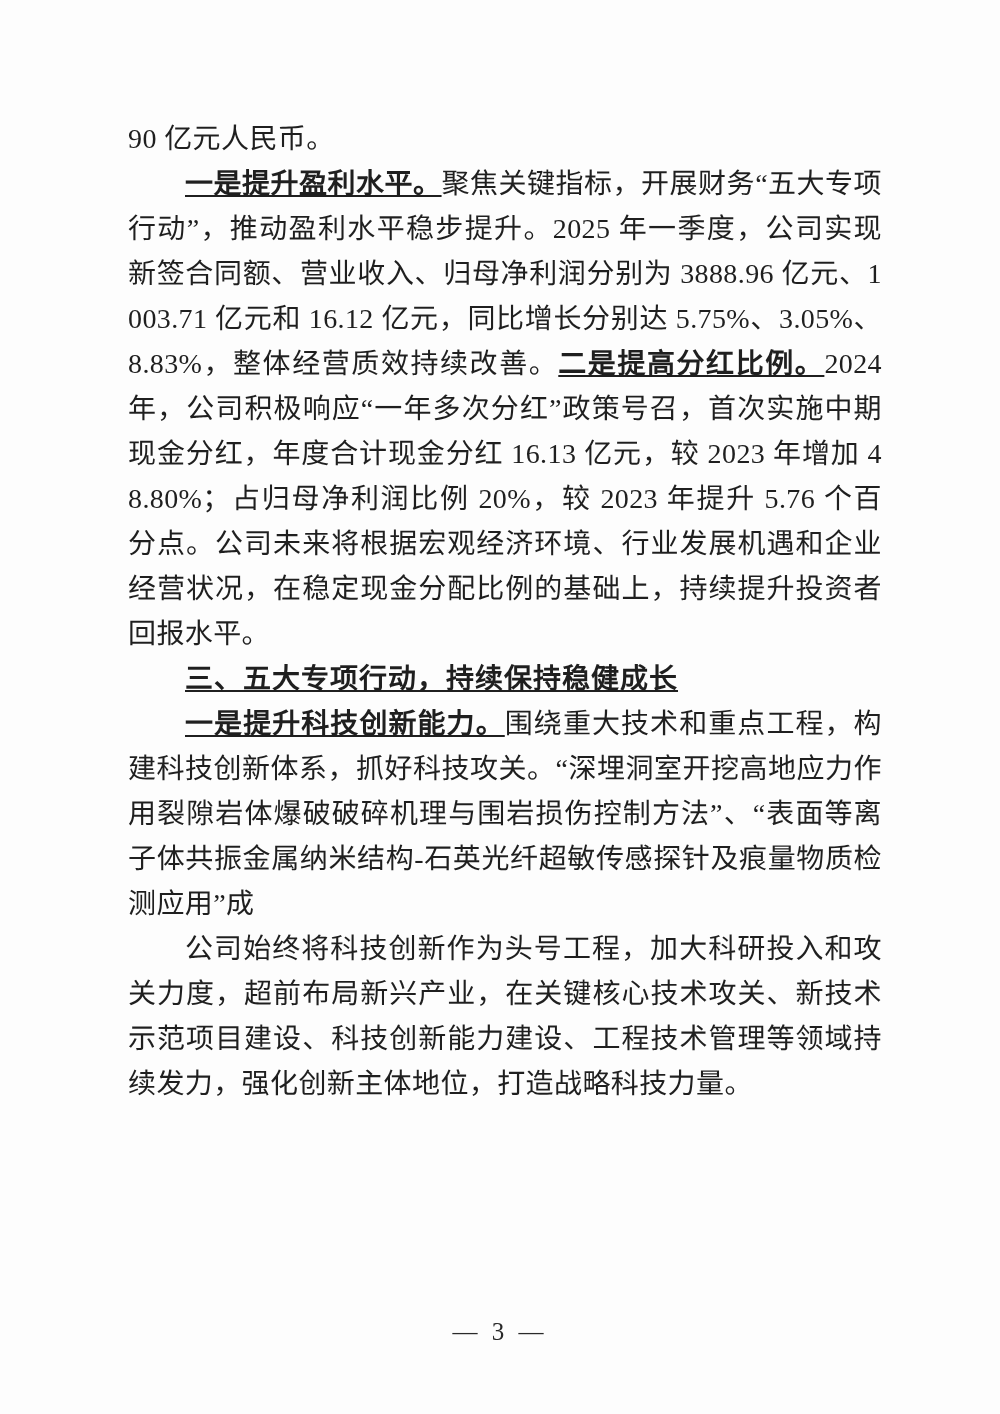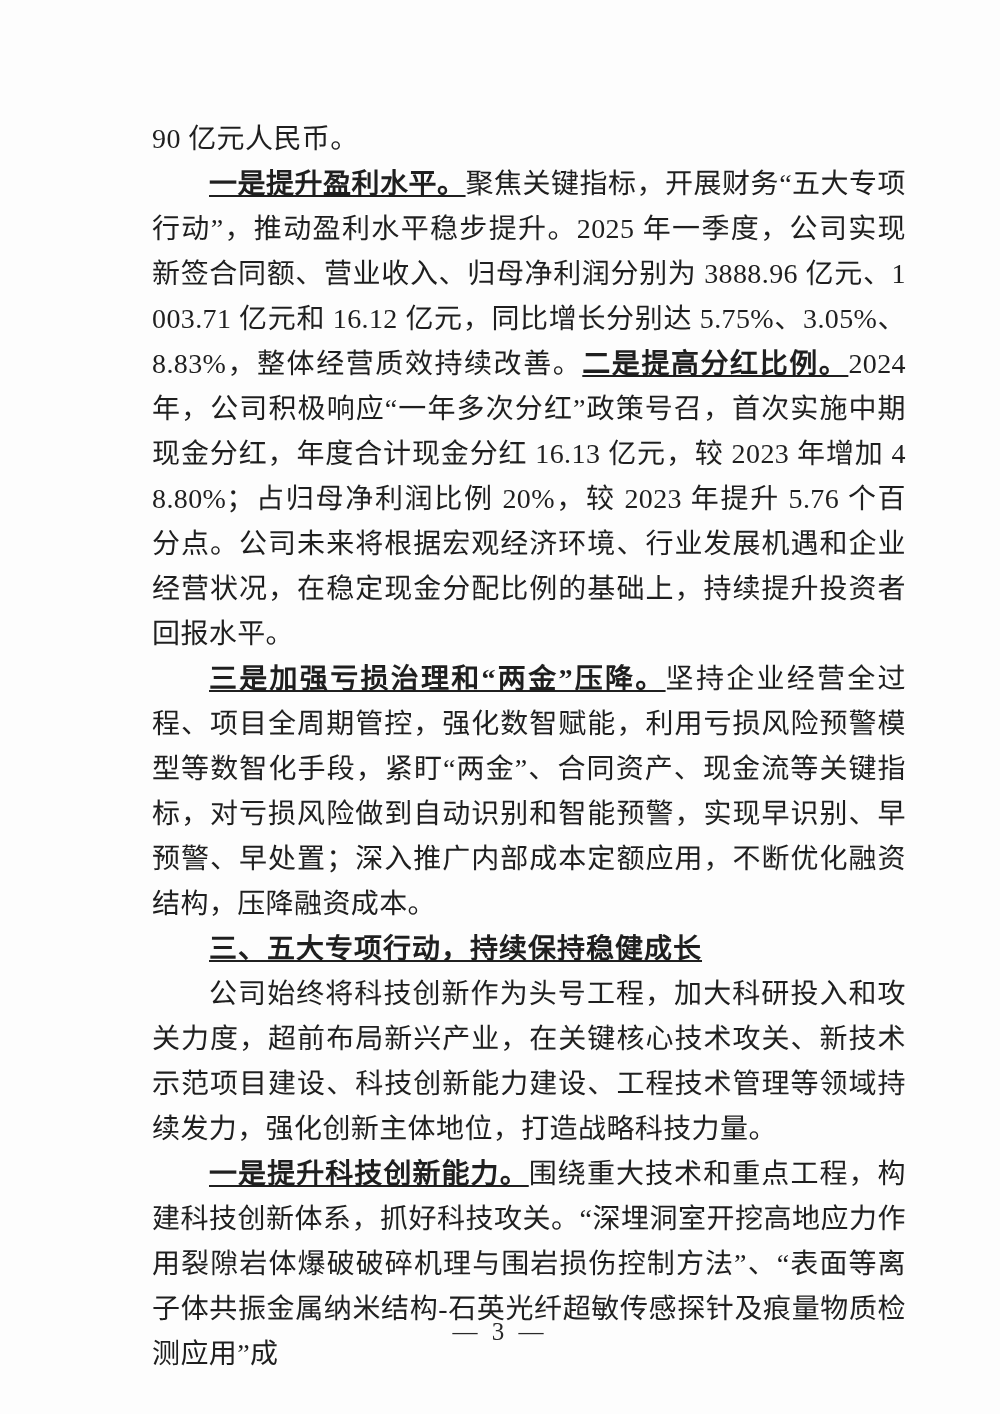--- a/index.html
+++ b/index.html
@@ -15,21 +15,20 @@
     background: #fdfdfd;
     box-sizing: border-box;
     overflow: hidden;
   }
   .doc {
     position: absolute;
     top: 116px;
     left: 128px;
     width: 754px;
     color: #1f1f1f;
-    margin-left: 24px;
   }
   .para {
     margin: 0;
     font-family: "Liberation Serif", "DejaVu Serif", serif;
     font-size: 28px;
     line-height: 45px;
     text-align: justify;
     letter-spacing: 0.4px;
     color: #1f1f1f;
     word-break: break-all;
@@ -66,21 +65,20 @@
     letter-spacing: 4px;
   }
 </style>
 </head>
 <body>
 
 <div class="page">
   <main class="doc" id="doc-body">
       <p class="para"><span class="run">90 亿元人民币。</span></p>
       <p class="para indent"><span class="run bold">一是提升盈利水平。</span><span class="run">聚焦关键指标，开展财务“五大专项行动”，推动盈利水平稳步提升。2025 年一季度，公司实现新签合同额、营业收入、归母净利润分别为 3888.96 亿元、1003.71 亿元和 16.12 亿元，同比增长分别达 5.75%、3.05%、8.83%，整体经营质效持续改善。</span><span class="run bold">二是提高分红比例。</span><span class="run">2024 年，公司积极响应“一年多次分红”政策号召，首次实施中期现金分红，年度合计现金分红 16.13 亿元，较 2023 年增加 48.80%；占归母净利润比例 20%，较 2023 年提升 5.76 个百分点。公司未来将根据宏观经济环境、行业发展机遇和企业经营状况，在稳定现金分配比例的基础上，持续提升投资者回报水平。</span></p>
-      <p class="para indent"><span class="run bold">三是加强亏损治理和“两金”压降。</span><span class="run">坚持企业经营全过程、项目全周期管控，强化数智赋能，利用亏损风险预警模型等数智化手段，紧盯“两金”、合同资产、现金流等关键指标，对亏损风险做到自动识别和智能预警，实现早识别、早预警、早处置；深入推广内部成本定额应用，不断优化融资结构，压降融资成本。</span></p>
       <p class="para indent heading"><span class="run bold">三、五大专项行动，持续保持稳健成长</span></p>
+      <p class="para indent"><span class="run bold">一是提升科技创新能力。</span><span class="run">围绕重大技术和重点工程，构建科技创新体系，抓好科技攻关。“深埋洞室开挖高地应力作用裂隙岩体爆破破碎机理与围岩损伤控制方法”、“表面等离子体共振金属纳米结构-石英光纤超敏传感探针及痕量物质检测应用”成</span></p>
       <p class="para indent"><span class="run">公司始终将科技创新作为头号工程，加大科研投入和攻关力度，超前布局新兴产业，在关键核心技术攻关、新技术示范项目建设、科技创新能力建设、工程技术管理等领域持续发力，强化创新主体地位，打造战略科技力量。</span></p>
-      <p class="para indent"><span class="run bold">一是提升科技创新能力。</span><span class="run">围绕重大技术和重点工程，构建科技创新体系，抓好科技攻关。“深埋洞室开挖高地应力作用裂隙岩体爆破破碎机理与围岩损伤控制方法”、“表面等离子体共振金属纳米结构-石英光纤超敏传感探针及痕量物质检测应用”成</span></p>
     </main>
   <footer class="page-footer">
     <span class="page-number">— 3 —</span>
   </footer>
 </div>
 
 </body></html>

